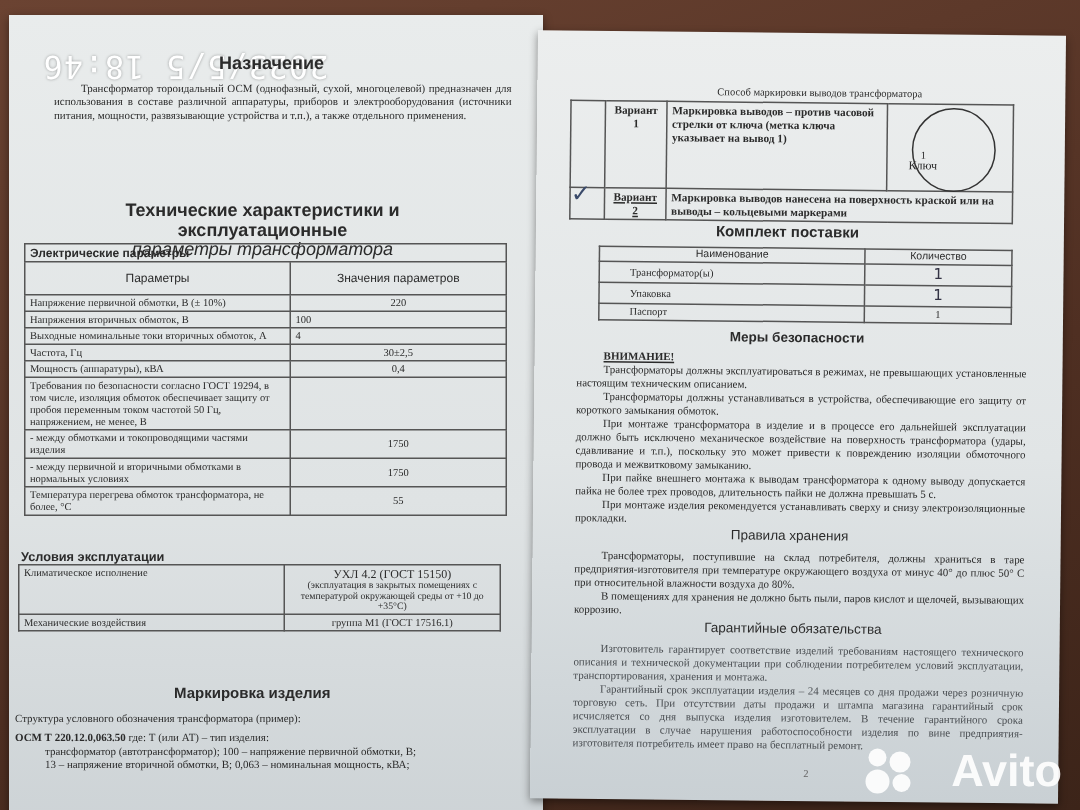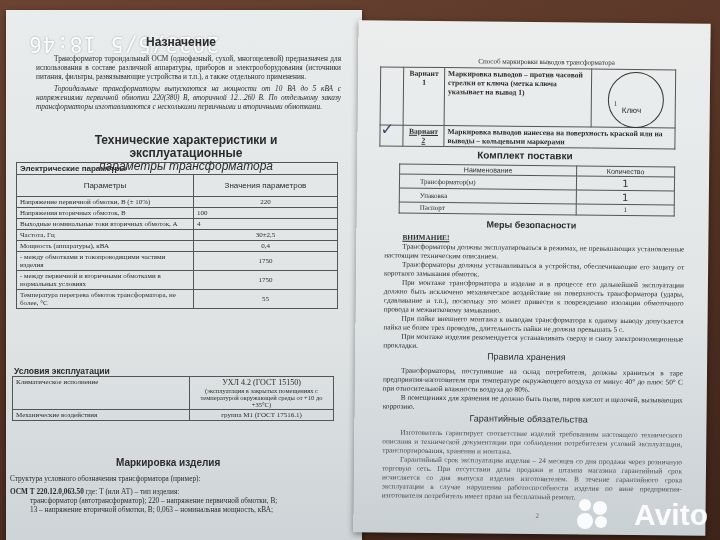--- a/index.html
+++ b/index.html
@@ -28,25 +28,24 @@
 </head>
 <body>
 
 <div class="bg-table"></div>
 
 <div class="page page-left">
   <div class="stamp">2023/5/5 18:46</div>
 
   <h2 style="left:140px;top:25px;">Назначение</h2>
   <div class="para" style="left:30px;top:44px;width:305px;">
-    <p>Трансформатор тороидальный ОСМ (однофазный, сухой, многоцелевой) предназначен для использования в составе различной аппаратуры, приборов и электрооборудования (источники питания, фильтры, развязывающие устройства и т.п.), а также отдельного применения.</p>
-    <p class="italic" style="margin-top:3px;">Тороидальные трансформаторы выпускаются на мощности от 10 ВА до 5 кВА с напряжениями первичной обмотки 220(380) В, вторичной 12…260 В. По отдельному заказу трансформаторы изготавливаются с несколькими первичными и вторичными обмотками.</p>
-  </div>
-
-  <h2 style="left:40px;top:124px;width:280px;line-height:13px;">
+    <p>Трансформатор тороидальный ОСМ (однофазный, сухой, многоцелевой) предназначен для использования в составе различной аппаратуры, приборов и электрооборудования (источники питания, мощности, развязывающие устройства и т.п.), а также отдельного применения.</p>
+  </div>
+
+  <h2 style="left:29px;top:124px;width:280px;line-height:13px;">
     <span>Технические характеристики и эксплуатационные</span><br>
     <span style="font-weight:normal;font-style:italic;">параметры трансформатора</span>
   </h2>
 
   <table style="left:10px;top:152px;width:322px;">
     <tbody>
         <tr>
           <td colspan="2" class="sect">Электрические параметры</td>
         </tr>
     <tr style="height:22px;">
@@ -65,20 +64,24 @@
           <td>Выходные номинальные токи вторичных обмоток, А</td>
           <td>4</td>
         </tr>
     <tr>
           <td>Частота, Гц</td>
           <td class="center">30±2,5</td>
         </tr>
     <tr>
           <td>Мощность (аппаратуры), кВА</td>
           <td class="center">0,4</td>
+        </tr>
+    <tr>
+          <td>Требования по безопасности согласно ГОСТ 19294, в том числе, изоляция обмоток обеспечивает защиту от пробоя переменным током частотой 50 Гц, напряжением, не менее, В</td>
+          <td class="center"></td>
         </tr>
     <tr>
           <td>- между обмотками и токопроводящими частями изделия</td>
           <td class="center">1750</td>
         </tr>
     <tr>
           <td>- между первичной и вторичными обмотками в нормальных условиях</td>
           <td class="center">1750</td>
         </tr>
     <tr>
@@ -102,38 +105,38 @@
       <td>Механические воздействия</td>
       <td class="center">группа М1 (ГОСТ 17516.1)</td>
     </tr>
   </tbody>
     </table>
 
   <h2 style="left:110px;top:447px;font-size:10px;">Маркировка изделия</h2>
   <div class="para" style="left:4px;top:464px;width:320px;text-align:left;">
     <div>Структура условного обозначения трансформатора (пример):</div>
     <div style="margin-top:4px;"><b>ОСМ Т 220.12.0,063.50</b> <span>где: Т (или АТ) – тип изделия:</span></div>
-    <div style="padding-left:20px;">трансформатор (автотрансформатор); 220 – напряжение первичной обмотки, В;</div>
+    <div style="padding-left:20px;">трансформатор (автотрансформатор); 100 – напряжение первичной обмотки, В;</div>
     <div style="padding-left:20px;">13 – напряжение вторичной обмотки, В; 0,063 – номинальная мощность, кВА;</div>
     <div style="padding-left:20px;margin-top:28px;">50 – частота питающей сети, Гц.</div>
   </div>
 </div>
 
 <div class="page page-right">
   <div style="position:absolute;left:120px;top:36px;font-size:7px;">Способ маркировки выводов трансформатора</div>
   <table style="left:22px;top:46px;width:296px;font-size:7.5px;">
     <tbody>
         <tr style="height:58px;">
       <td style="width:16px;"></td>
       <td class="center" style="width:34px;font-weight:bold;vertical-align:top;">Вариант 1</td>
       <td style="width:140px;vertical-align:top;font-weight:bold;">Маркировка выводов – против часовой стрелки от ключа (метка ключа указывает на вывод 1)</td>
       <td style="position:relative;">
         <div class="circle" style="left:16px;top:2px;"></div>
         <span style="position:absolute;left:22px;top:30px;font-size:7px;">1</span>
-        <span style="position:absolute;left:30px;top:36px;font-family:Liberation Sans, sans-serif;font-size:8px;">Ключ</span>
+        <span style="position:absolute;left:14px;top:36px;font-family:Liberation Serif, serif;font-size:8px;">Ключ</span>
       </td>
     </tr>
     <tr>
       <td style="position:relative;">
             <span class="check" style="left:0;top:-6px;">✓</span>
           </td>
       <td class="center" style="font-weight:bold;text-decoration:underline;">Вариант 2</td>
       <td colspan="2" style="font-weight:bold;">Маркировка выводов нанесена на поверхность краской или на выводы – кольцевыми маркерами</td>
     </tr>
   </tbody>

